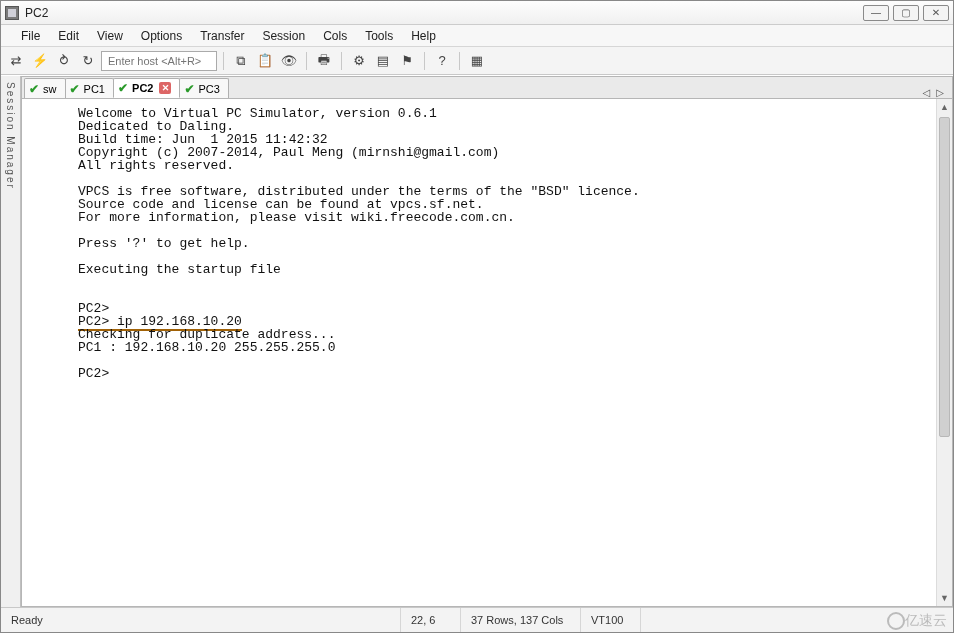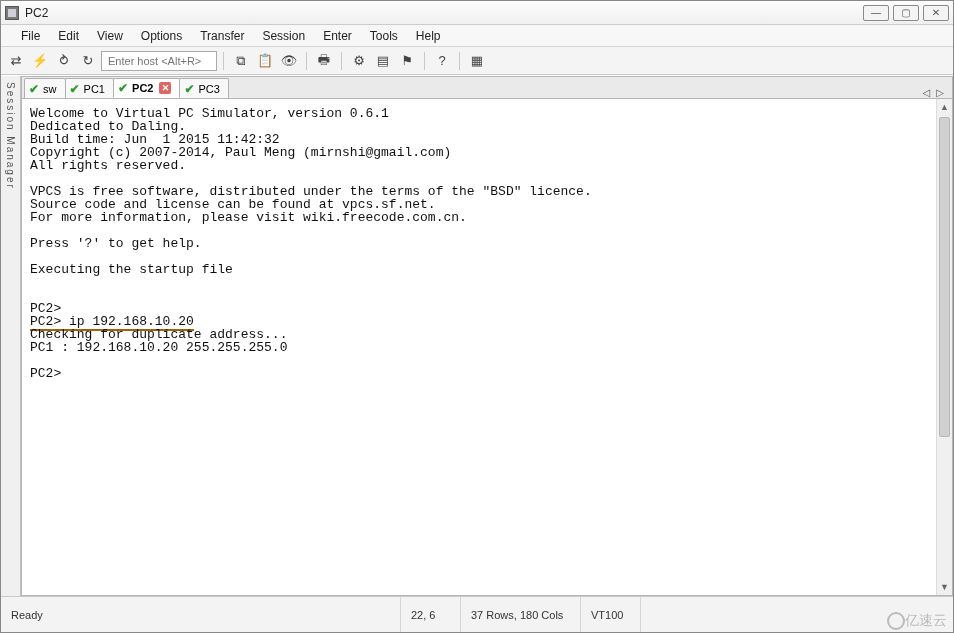--- a/index.html
+++ b/index.html
@@ -179,20 +179,21 @@
     flex: 1;
     background: #fff;
     font-family: "Courier New", monospace;
     font-size: 13px;
     line-height: 1.0;
     color: #111;
     white-space: pre;
     padding: 8px 8px;
     overflow: hidden;
     position: relative;
+    margin-left: 48px;
   }
   .terminal .redund {
     border-bottom: 2px solid #a16207;
   }
   .vscroll {
     width: 16px;
     background: #f0f0f0;
     border-left: 1px solid #dcdcdc;
     position: relative;
   }
@@ -206,21 +207,21 @@
   .vscroll .thumb {
     position: absolute;
     left: 2px; right: 2px;
     top: 18px; height: 320px;
     background: #d0d0d0;
     border: 1px solid #b8b8b8;
     border-radius: 2px;
   }
   
   .statusbar {
-    height: 36px;
+    height: 25px;
     background: #f3f3f3;
     border-top: 1px solid #c8c8c8;
     display: flex;
     align-items: center;
     font-size: 11px;
     color: #333;
   }
   .statusbar .cell {
     padding: 0 10px;
     height: 100%;
@@ -253,21 +254,21 @@
   <div class="winbtn">✕</div>
 </div>
 
 <div class="menubar">
   <div class="mitem">File</div>
   <div class="mitem">Edit</div>
   <div class="mitem">View</div>
   <div class="mitem">Options</div>
   <div class="mitem">Transfer</div>
   <div class="mitem">Session</div>
-  <div class="mitem">Enter</div>
+  <div class="mitem">Cols</div>
   <div class="mitem">Tools</div>
   <div class="mitem">Help</div>
 </div>
 
 <div class="toolbar">
   <div class="tbtn">⇄</div>
   <div class="tbtn">⚡</div>
   <div class="tbtn">⥁</div>
   <div class="tbtn">↻</div>
   <input class="host-input" placeholder="Enter host &lt;Alt+R&gt;" style="">
@@ -346,20 +347,20 @@
         <div class="thumb"></div>
         <div class="down">▼</div>
       </div>
     </div>
   </div>
 </div>
 
 <div class="statusbar" style="position:relative;">
   <div class="cell first">Ready</div>
   <div class="cell" style="flex:0 0 60px">22,  6</div>
-  <div class="cell" style="flex:0 0 120px">37 Rows, 180 Cols</div>
+  <div class="cell" style="flex:0 0 120px">37 Rows, 137 Cols</div>
   <div class="cell" style="flex:0 0 60px">VT100</div>
   <div class="filler"></div>
   <div class="watermark">
     <span class="wicon"></span>
     <span>亿速云</span>
   </div>
 </div>
 
 </body></html>

